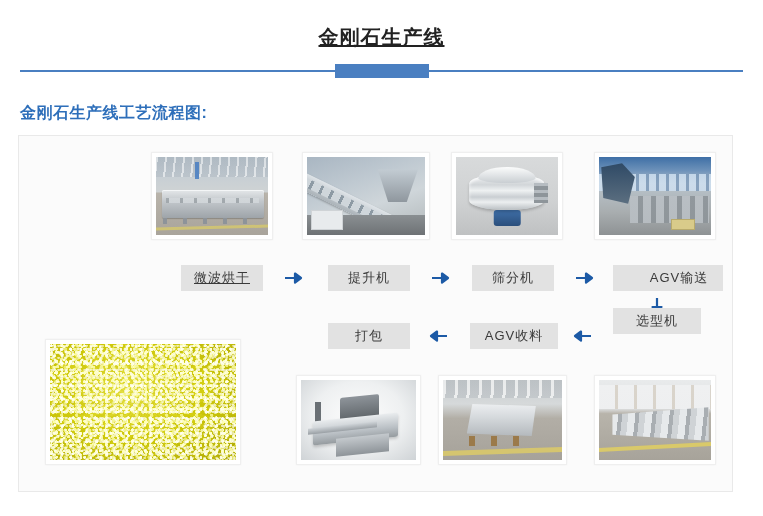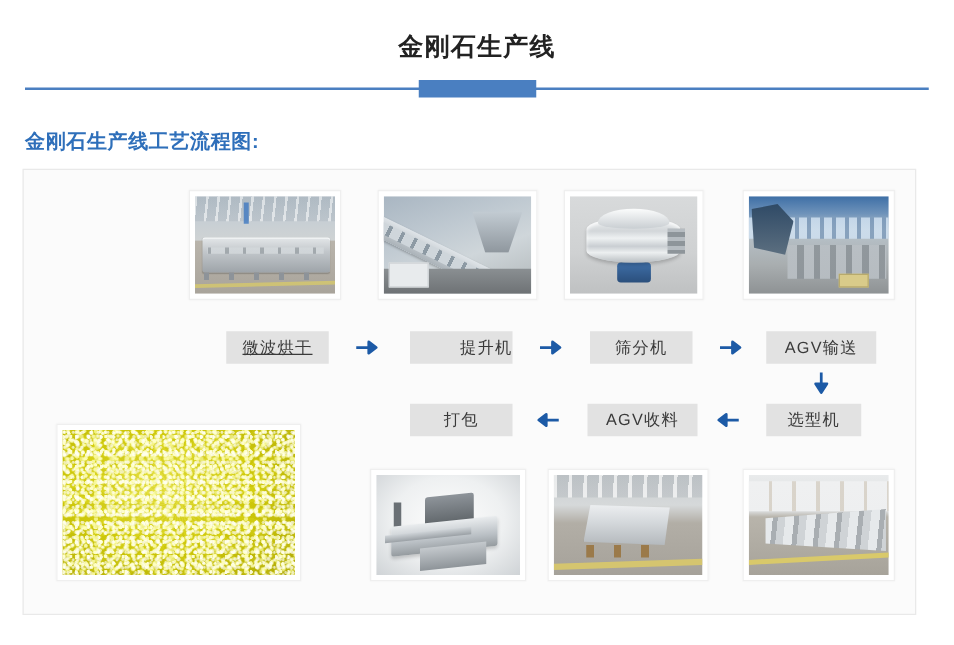--- a/index.html
+++ b/index.html
@@ -24,20 +24,21 @@
   .page-title {
     position: absolute;
     top: 24px;
     left: 0;
     right: 0;
     text-align: center;
     font-size: 20px;
     font-weight: bold;
     color: #222222;
     letter-spacing: 1px;
+    text-decoration: underline;
   }
   .title-divider {
     position: absolute;
     top: 70px;
     left: 20px;
     right: 20px;
     height: 2px;
     background: #4a7fc1;
   }
   .title-divider-knob {
@@ -354,29 +355,29 @@
     width: 26px;
     height: 26px;
     text-align: center;
     font-weight: bold;
   }
   .flow-arrow svg { display: block; }
 
   
   #fb-dry      { left: 181px; top: 265px; text-decoration: underline; }
   #fa-1        { left: 281px; top: 265px; }
-  #fb-elev     { left: 328px; top: 265px; text-align: right; }
+  #fb-elev     { left: 328px; top: 265px; }
   #fa-2        { left: 428px; top: 265px; }
   #fb-sieve    { left: 472px; top: 265px; font-family: Liberation Serif, serif; }
   #fa-3        { left: 572px; top: 265px; }
-  #fb-agvsend  { left: 613px; top: 265px; width: 88px; }
+  #fb-agvsend  { left: 613px; top: 265px; width: 88px; padding-left: 22px; }
   
   #fa-down     { left: 644px; top: 296px; height: 24px; }
   
-  #fb-sorter   { left: 613px; top: 323px; width: 76px; }
+  #fb-sorter   { left: 613px; top: 308px; width: 88px; }
   #fa-4        { left: 569px; top: 323px; }
   #fb-agvrecv  { left: 470px; top: 323px; width: 88px; }
   #fa-5        { left: 425px; top: 323px; }
   #fb-pack     { left: 328px; top: 323px; }
 </style>
 </head>
 <body>
 
 <div class="page-header">
   <div class="page-title">金刚石生产线</div>

